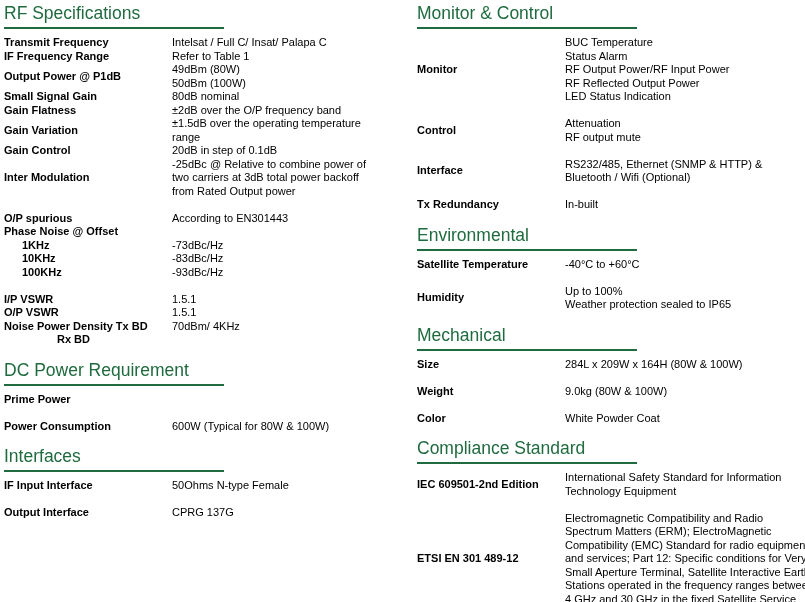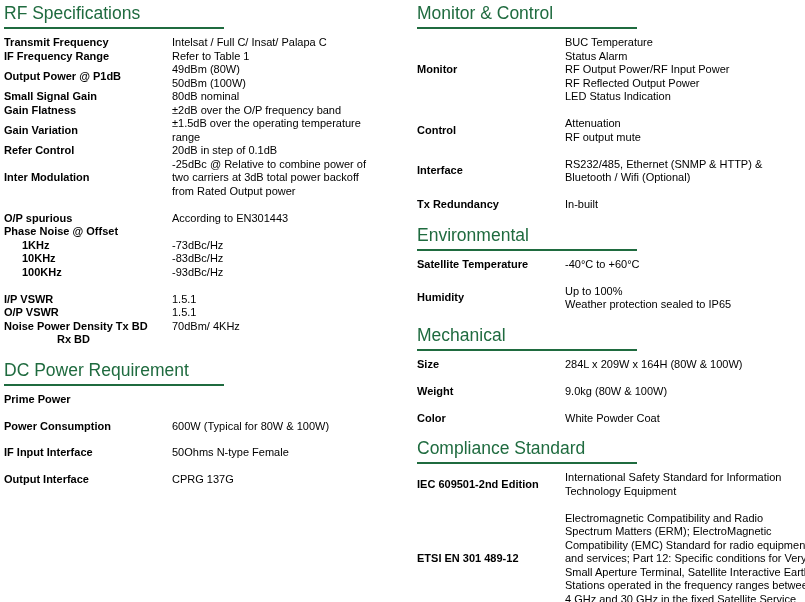--- a/index.html
+++ b/index.html
@@ -72,21 +72,21 @@
             </div>
           </div>
           <div class="row">
             <div class="label">Gain Variation</div>
             <div class="values">
               <div class="vline">±1.5dB over the operating temperature</div>
               <div class="vline">range</div>
             </div>
           </div>
           <div class="row">
-            <div class="label">Refer Control</div>
+            <div class="label">Gain Control</div>
             <div class="values">
               <div class="vline">20dB in step of 0.1dB</div>
             </div>
           </div>
           <div class="row">
             <div class="label">Inter Modulation</div>
             <div class="values">
               <div class="vline">-25dBc @ Relative to combine power of</div>
               <div class="vline">two carriers at 3dB total power backoff</div>
               <div class="vline">from Rated Output power</div>
@@ -157,20 +157,21 @@
         <div class="group">
           <div class="row">
             <div class="label">Power Consumption</div>
             <div class="values">
               <div class="vline">600W (Typical for 80W &amp; 100W)</div>
             </div>
           </div>
         </div>
       </div>
       <div class="section">
+        <div class="heading">Interfaces</div>
         <div class="group">
           <div class="row">
             <div class="label">IF Input Interface</div>
             <div class="values">
               <div class="vline">50Ohms N-type Female</div>
             </div>
           </div>
         </div>
         <div class="group">
           <div class="row">

